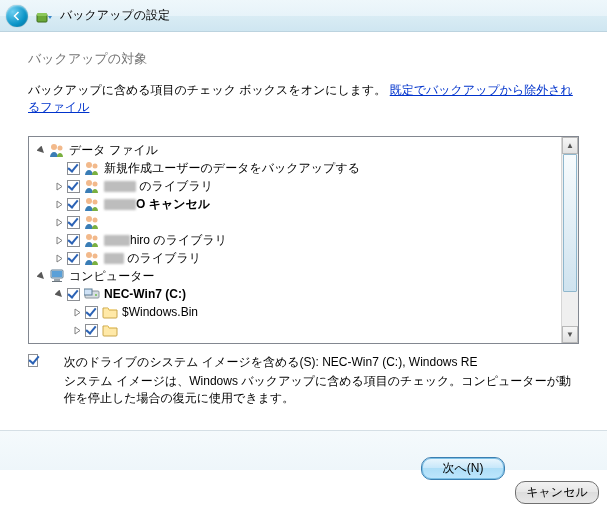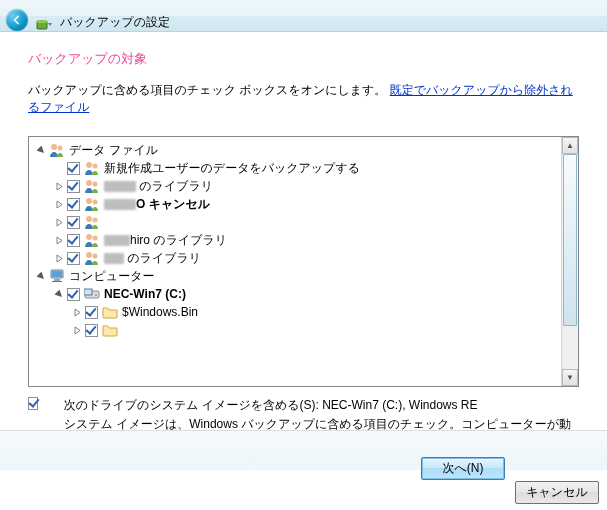--- a/index.html
+++ b/index.html
@@ -13,54 +13,54 @@
     background: #fff;
     overflow: hidden;
   }
 
   
   .header {
     height: 32px;
     background: linear-gradient(#eef7fb, #e7f3f9 50%, #d9ecf4 51%, #cfe6f1);
     border-bottom: 1px solid #bcd3df;
     display: flex;
-    align-items: flex-end;
+    align-items: center;
     padding: 0 6px;
     gap: 8px;
   }
   .back-btn {
     width: 22px; height: 22px;
     border-radius: 50%;
     background: radial-gradient(circle at 30% 30%, #6fcff1, #0a94c7 60%, #066a93);
     display: flex; align-items: center; justify-content: center;
     color: #fff;
     box-shadow: inset 0 1px 2px rgba(255,255,255,.6), 0 0 1px rgba(0,0,0,.4);
   }
   .back-btn svg { width: 12px; height: 12px; }
   .header-icon { width: 16px; height: 16px; position: relative; }
   .header-title { font-size: 12px; }
 
   .content {
     padding: 18px 28px 0 28px;
   }
   .section-title {
-    color: #ec4899;
+    color: #737373;
     font-size: 13px;
     font-weight: normal;
     margin: 0 0 14px 0;
   }
   .section-desc {
     font-size: 12px;
     margin-bottom: 20px;
   }
   .link { color: #0033cc; text-decoration: underline; cursor: pointer; }
 
   .tree-wrap {
     border: 1px solid #828790;
-    height: 251px;
+    height: 208px;
     position: relative;
     background: #fff;
   }
   .tree-scroll {
     position: absolute;
     inset: 0 17px 0 0;
     overflow: hidden;
     padding: 4px 0 4px 6px;
   }
   
@@ -156,21 +156,21 @@
     position:absolute;
     bottom:40px; left:0; right:0;
     border-top:1px solid #d5dfe5;
     background:linear-gradient(#f5fafc,#eef6fa);
     height:40px;
   }
   .btn {
     min-width:84px; height:23px;
     font: inherit;
     border:1px solid #707070;
-    border-radius:2px;
+    border-radius:10px;
     padding:0 10px;
     cursor:pointer;
   }
   .btn.primary {
     background:linear-gradient(#eaf6fd,#c6e7fa 49%,#aedef7 50%,#bee6fd);
     border-color:#3c7fb1;
     box-shadow: 0 0 0 1px #7cc0e5 inset;
   }
   .btn.secondary {
     background:linear-gradient(#f2f2f2,#e6e6e6 49%,#dddddd 50%,#e8e8e8);

